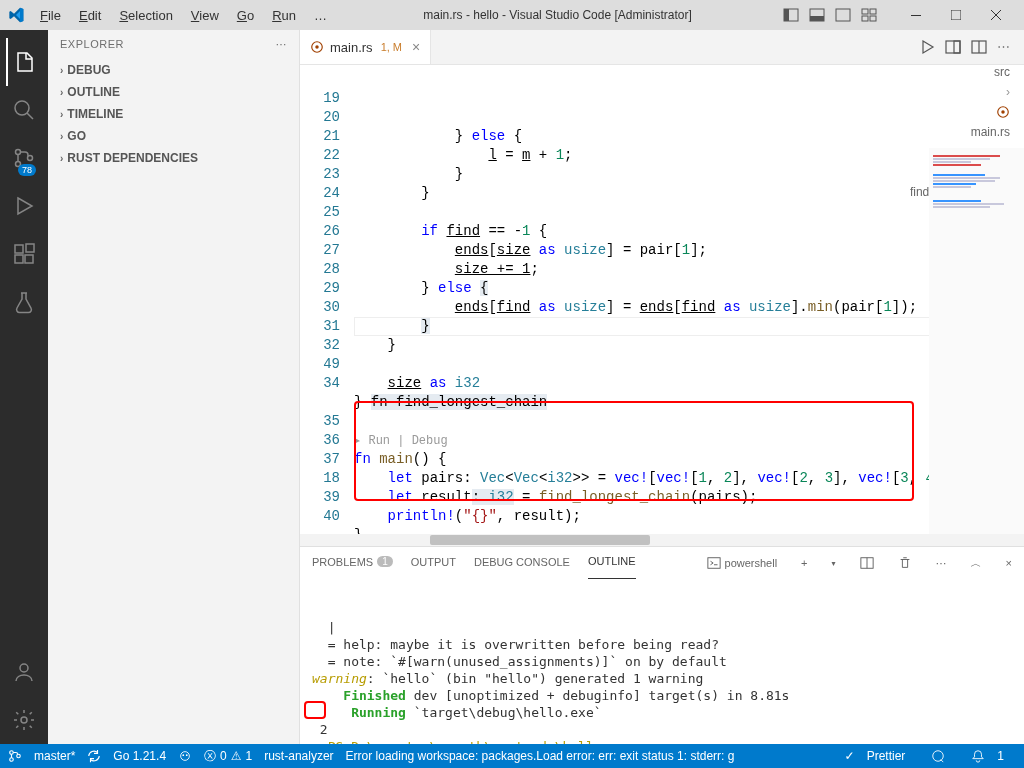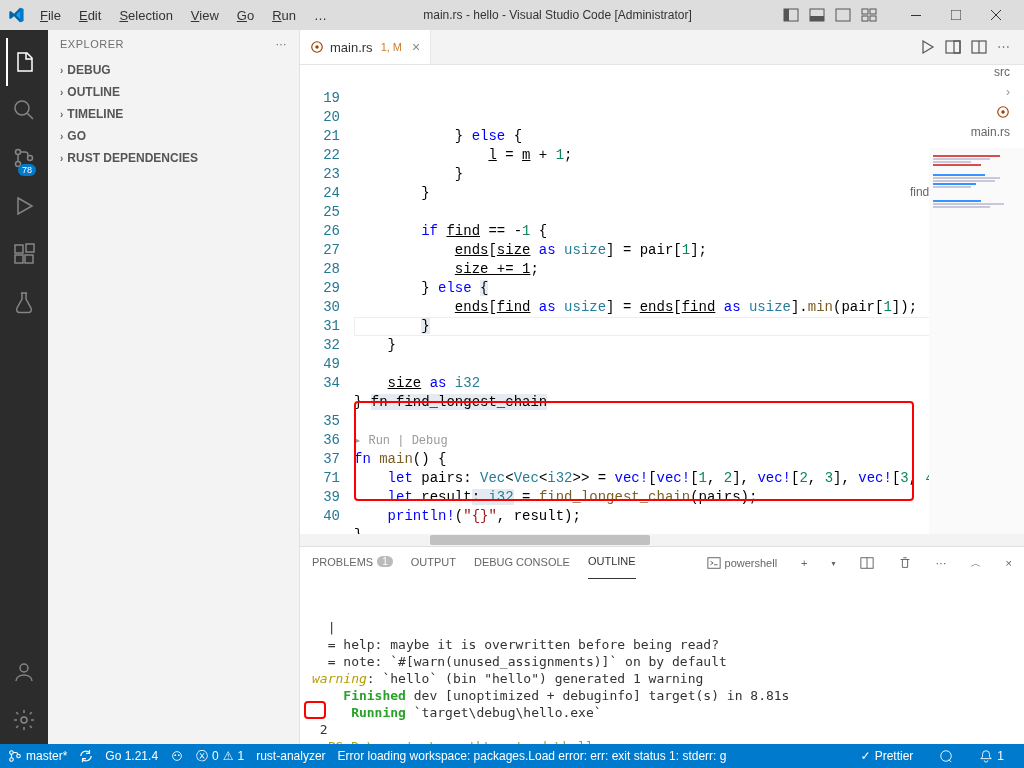--- a/index.html
+++ b/index.html
@@ -57,21 +57,21 @@
 .panelhead .ptab { display:flex; align-items:center; gap:4px; padding-bottom:3px; }
 .panelhead .ptab.active { border-bottom: 1px solid #333; color:#333; }
 .panelhead .pbadge { background:#bbb; color:#fff; border-radius:8px; font-size:10px; padding:0 5px; }
 .panelhead .pright { margin-left:auto; display:flex; align-items:center; gap:24px; color:#666; }
 .terminal { flex:1; font-family: Consolas, monospace; font-size: 13px; padding: 6px 12px; color:#333; line-height:17px; overflow:hidden; white-space: pre; position: relative;}
 .terminal .warn { color:#b79c00;font-style:italic; }
 .terminal .ok { color:#2aa12a; font-weight: bold; }
 .terminal .prompt { color:#b79c00; }
 .tcursor { color:#333; }
 .statusbar { height: 24px; background:#007acc; color:#fff; display:flex; align-items:center; font-size:12px; padding: 0 8px; }
-.statusbar .sitem { display:flex; align-items:center; gap:4px; margin-right:12px; }
+.statusbar .sitem { display:flex; align-items:center; gap:12px; margin-right:12px; }
 .statusbar .right { margin-left:auto; display:flex; gap:14px; }
 .statusbar .err { display:flex; gap:4px; }
 svg { display:block; }
 .icon16 { width:16px; height:16px; }
 </style>
 </head>
 <body>
 
 <div class="titlebar">
   <span class="logo">
@@ -292,21 +292,21 @@
           <div class="ln">29</div>
           <div class="ln">30</div>
           <div class="ln">31</div>
           <div class="ln">32</div>
           <div class="ln">49</div>
           <div class="ln">34</div>
           <div class="ln"></div>
           <div class="ln">35</div>
           <div class="ln">36</div>
           <div class="ln">37</div>
-          <div class="ln">71</div>
+          <div class="ln">18</div>
           <div class="ln">39</div>
           <div class="ln">40</div>
         </div>
       <div class="code" id="code">
         <div class="line">            } <span class="kw">else</span> {</div><div class="line">                <u>l</u> = <u>m</u> + <span class="nm">1</span>;</div><div class="line">            }</div><div class="line">        }</div><div class="line"></div><div class="line">        <span class="kw">if</span> <u>find</u> == -<span class="nm">1</span> {</div><div class="line">            <u>ends</u>[<u>size</u> <span class="kw">as</span> <span class="ty">usize</span>] = pair[<span class="nm">1</span>];</div><div class="line">            <u>size += 1</u>;</div><div class="line">        } <span class="kw">else</span> <span class="highlighted">{</span></div><div class="line">            <u>ends</u>[<u>find</u> <span class="kw">as</span> <span class="ty">usize</span>] = <u>ends</u>[<u>find</u> <span class="kw">as</span> <span class="ty">usize</span>].<span class="fn">min</span>(pair[<span class="nm">1</span>]);</div><div class="line cursorline">        <span class="highlighted">}</span></div><div class="line">    }</div><div class="line"></div><div class="line">    <u>size</u> <span class="kw">as</span> <span class="ty">i32</span></div><div class="line">} <span class="highlighted">fn find_longest_chain</span></div><div class="line"></div><div class="line"><span class="codelens">▸ Run | Debug</span></div><div class="line"><span class="kw">fn</span> <span class="fn">main</span>() {</div><div class="line">    <span class="kw">let</span> pairs: <span class="ty">Vec</span>&lt;<span class="ty">Vec</span>&lt;<span class="ty">i32</span>&gt;&gt; = <span class="mc">vec!</span>[<span class="mc">vec!</span>[<span class="nm">1</span>, <span class="nm">2</span>], <span class="mc">vec!</span>[<span class="nm">2</span>, <span class="nm">3</span>], <span class="mc">vec!</span>[<span class="nm">3</span>, <span class="nm">4</span>]];</div><div class="line">    <span class="kw">let</span> result<span class="highlighted">: <span class="ty">i32</span></span> = <span class="fn">find_longest_chain</span>(pairs);</div><div class="line">    <span class="mc">println!</span>(<span class="st">"{}"</span>, result);</div><div class="line">}</div><div class="redbox" style="left:0px; top:312px; width:560px; height:100px;"></div>
       </div>
       <div class="minimap">
         <div style="height:6px"></div>
         <div class="mline" style="background:#db4c4c;width:70%"></div>
         <div class="mline" style="background:#c8c8dc;width:60%"></div>

